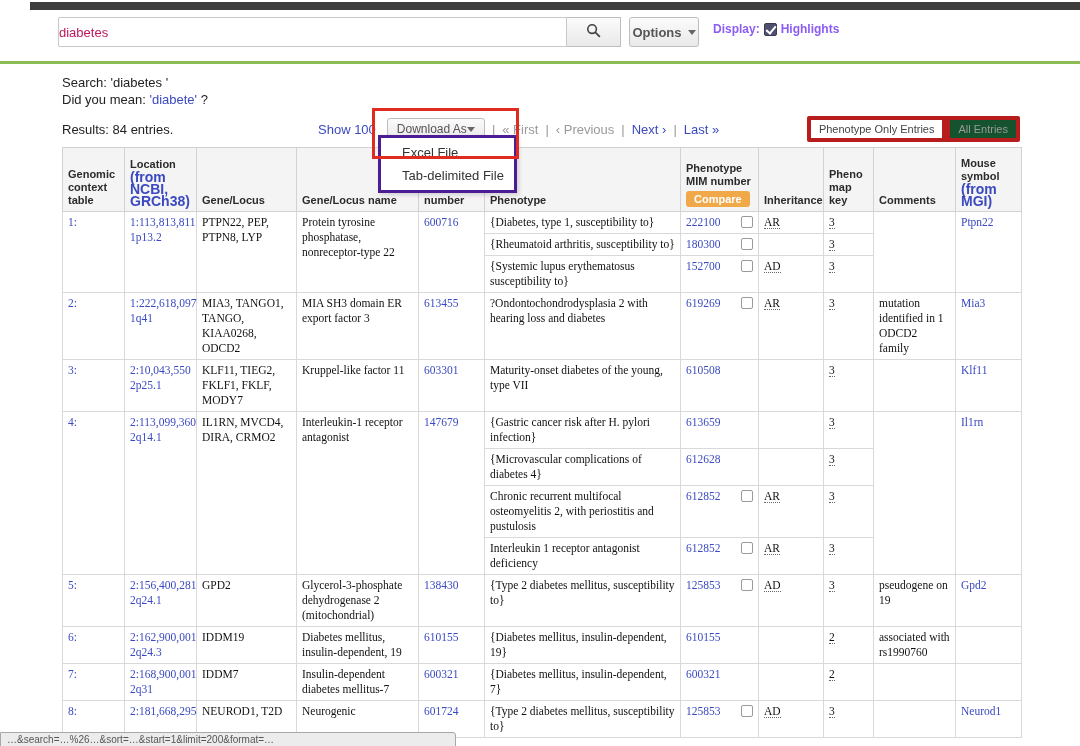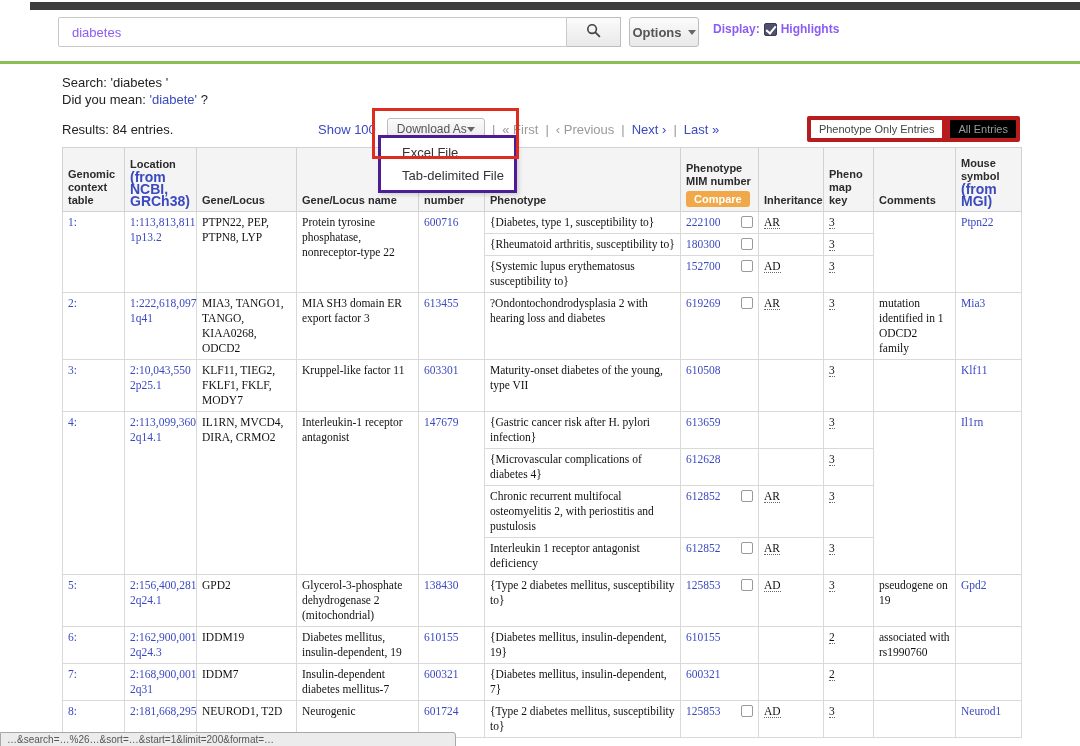--- a/index.html
+++ b/index.html
@@ -7,21 +7,21 @@
   #page {
     position: relative; width: 1080px; height: 746px; overflow: hidden;
     background: #fff; font-family: "Liberation Sans", sans-serif; color:#333;
   }
   
   .topbar { position:absolute; left:30px; right:0; top:2px; height:8px; background:#3d3d3d; }
   
   .search-row { position:absolute; left:58px; top:17px; height:30px; display:flex; align-items:stretch; }
   .search-input {
     width: 509px; height: 30px; border:1px solid #c9c9c9; border-radius:2px 0 0 2px;
-    font-family:"Liberation Sans",sans-serif; font-size:13px; color:#8b5cf6; padding:0 13px; outline:none;
+    font-family:"Liberation Sans",sans-serif; font-size:13px; color:#be185d; padding:0 0; outline:none;
   }
   .btn {
     background: linear-gradient(#fbfbfb,#e9e9e9); border:1px solid #bdbdbd; color:#555;
     font-size:13px; display:inline-flex; align-items:center; justify-content:center; cursor:pointer;
   }
   .search-btn { width:54px; height:30px; border-left:none; border-radius:0; }
   .options-btn { width:70px; height:30px; margin-left:8px; border-radius:3px; gap:6px;font-weight:bold; }
   .caret { display:inline-block; width:0; height:0; border-left:4px solid transparent; border-right:4px solid transparent; border-top:5px solid #666; }
   .display-wrap { position:absolute; left:713px; top:22px; font-size:12px; font-weight:bold; color:#8b5cf6; display:flex; align-items:center; gap:4px; }
   .checked-box { display:inline-block; width:13px; height:13px; background:#4f4f6e; border:1px solid #3a3a52; border-radius:2px; position:relative; }
@@ -33,21 +33,21 @@
   a.link { color:#3a49c0; text-decoration:none; cursor:pointer; }
   .controls-row { margin-top:9px; height:24px; display:flex; align-items:center; font-size:13px; }
   .results-text { width:256px; color:#222; }
   .show100 { margin-right:11px; }
   .dl-btn { height:22px; padding:0 9px; border-radius:3px; font-size:12px; }
   .sep { color:#999; margin:0 7px; }
   .pg-dis { color:#9a9a9a; }
   .view-toggle { margin-left:auto; display:flex; font-size:11px; }
   .view-toggle .vt { border:4px solid #b91c1c; padding:3px 8px; }
   .vt-active { background:#fff; color:#444; border-radius:2px 0 0 2px; }
-  .vt-inactive { background:#000000; color:#9a9a9a; border-left:none; border-radius:0 2px 2px 0; }
+  .vt-inactive { background:#14532d; color:#9a9a9a; border-left:none; border-radius:0 2px 2px 0; }
 
   
   table.results { border-collapse:collapse; table-layout:fixed; width:959px; margin-top:6px; }
   .results th {
     background:#f4f4f4; border:1px solid #d2d2d2; vertical-align:bottom; text-align:left;
     font-size:11px; line-height:13px; color:#2b2b2b; padding:4px 5px; height:64px; font-weight:bold;
   }
   .results th .sub { color:#3a49c0; font-size:14px; line-height:12px; display:block; }
   .results td {
     border:1px solid #d9d9d9; vertical-align:top; padding:3px 5px;

